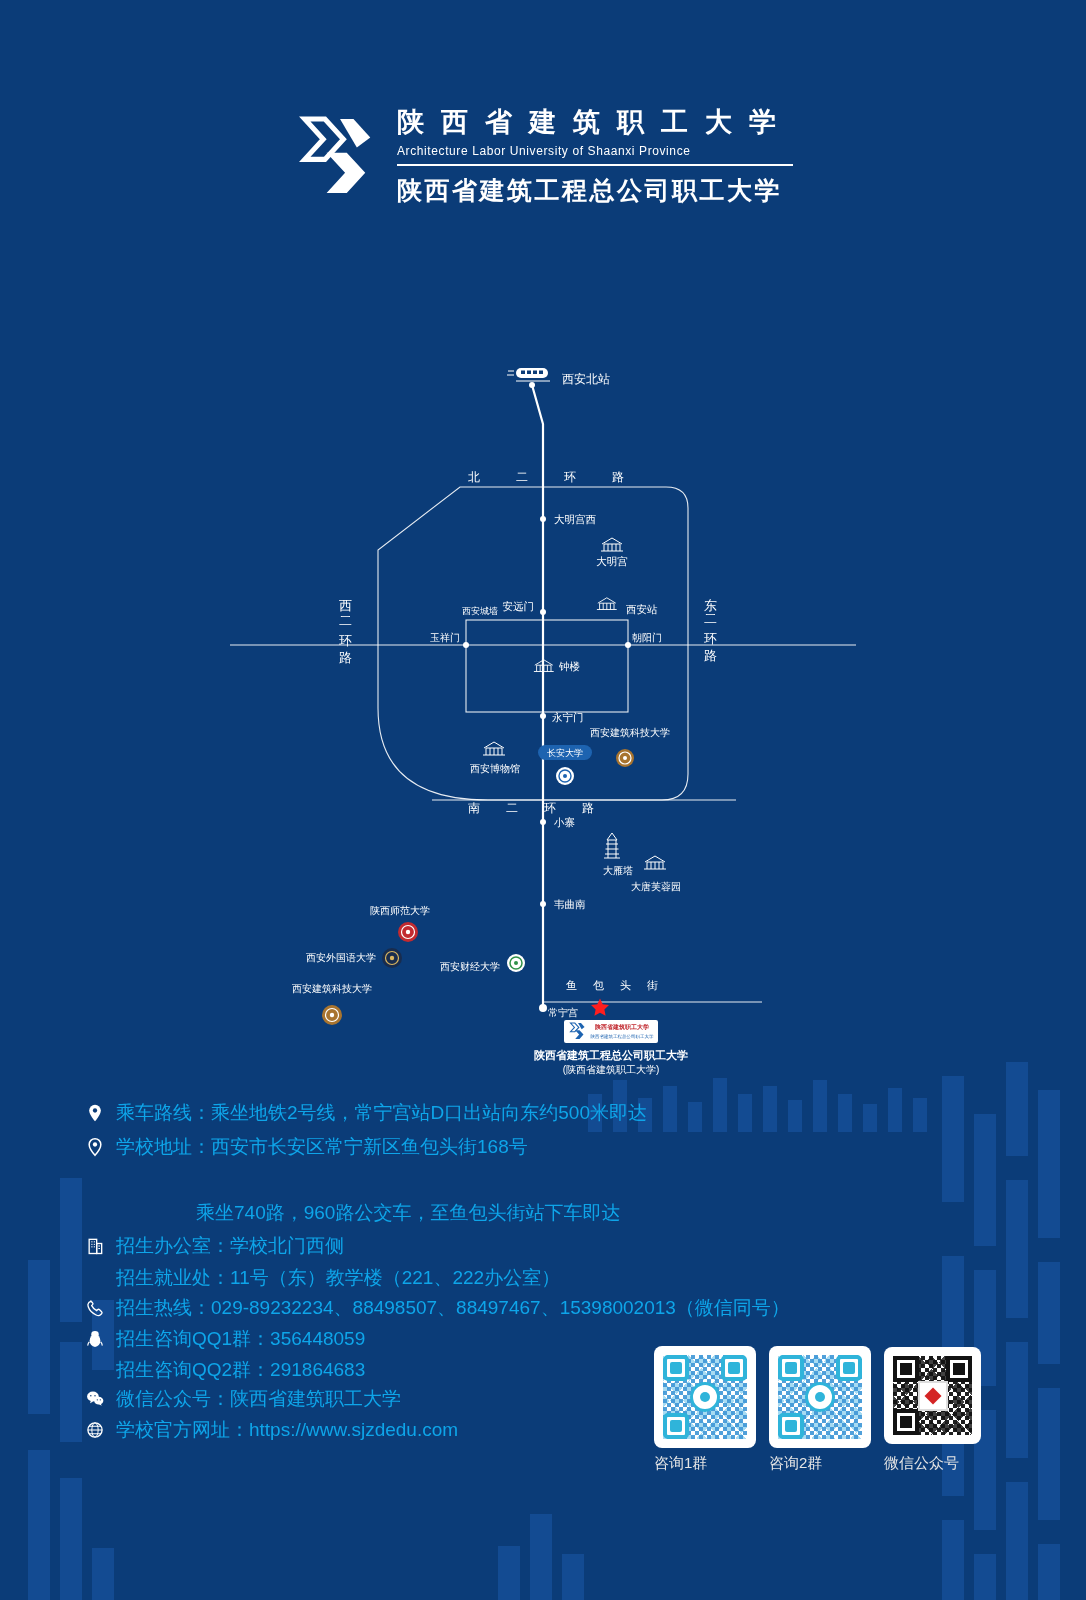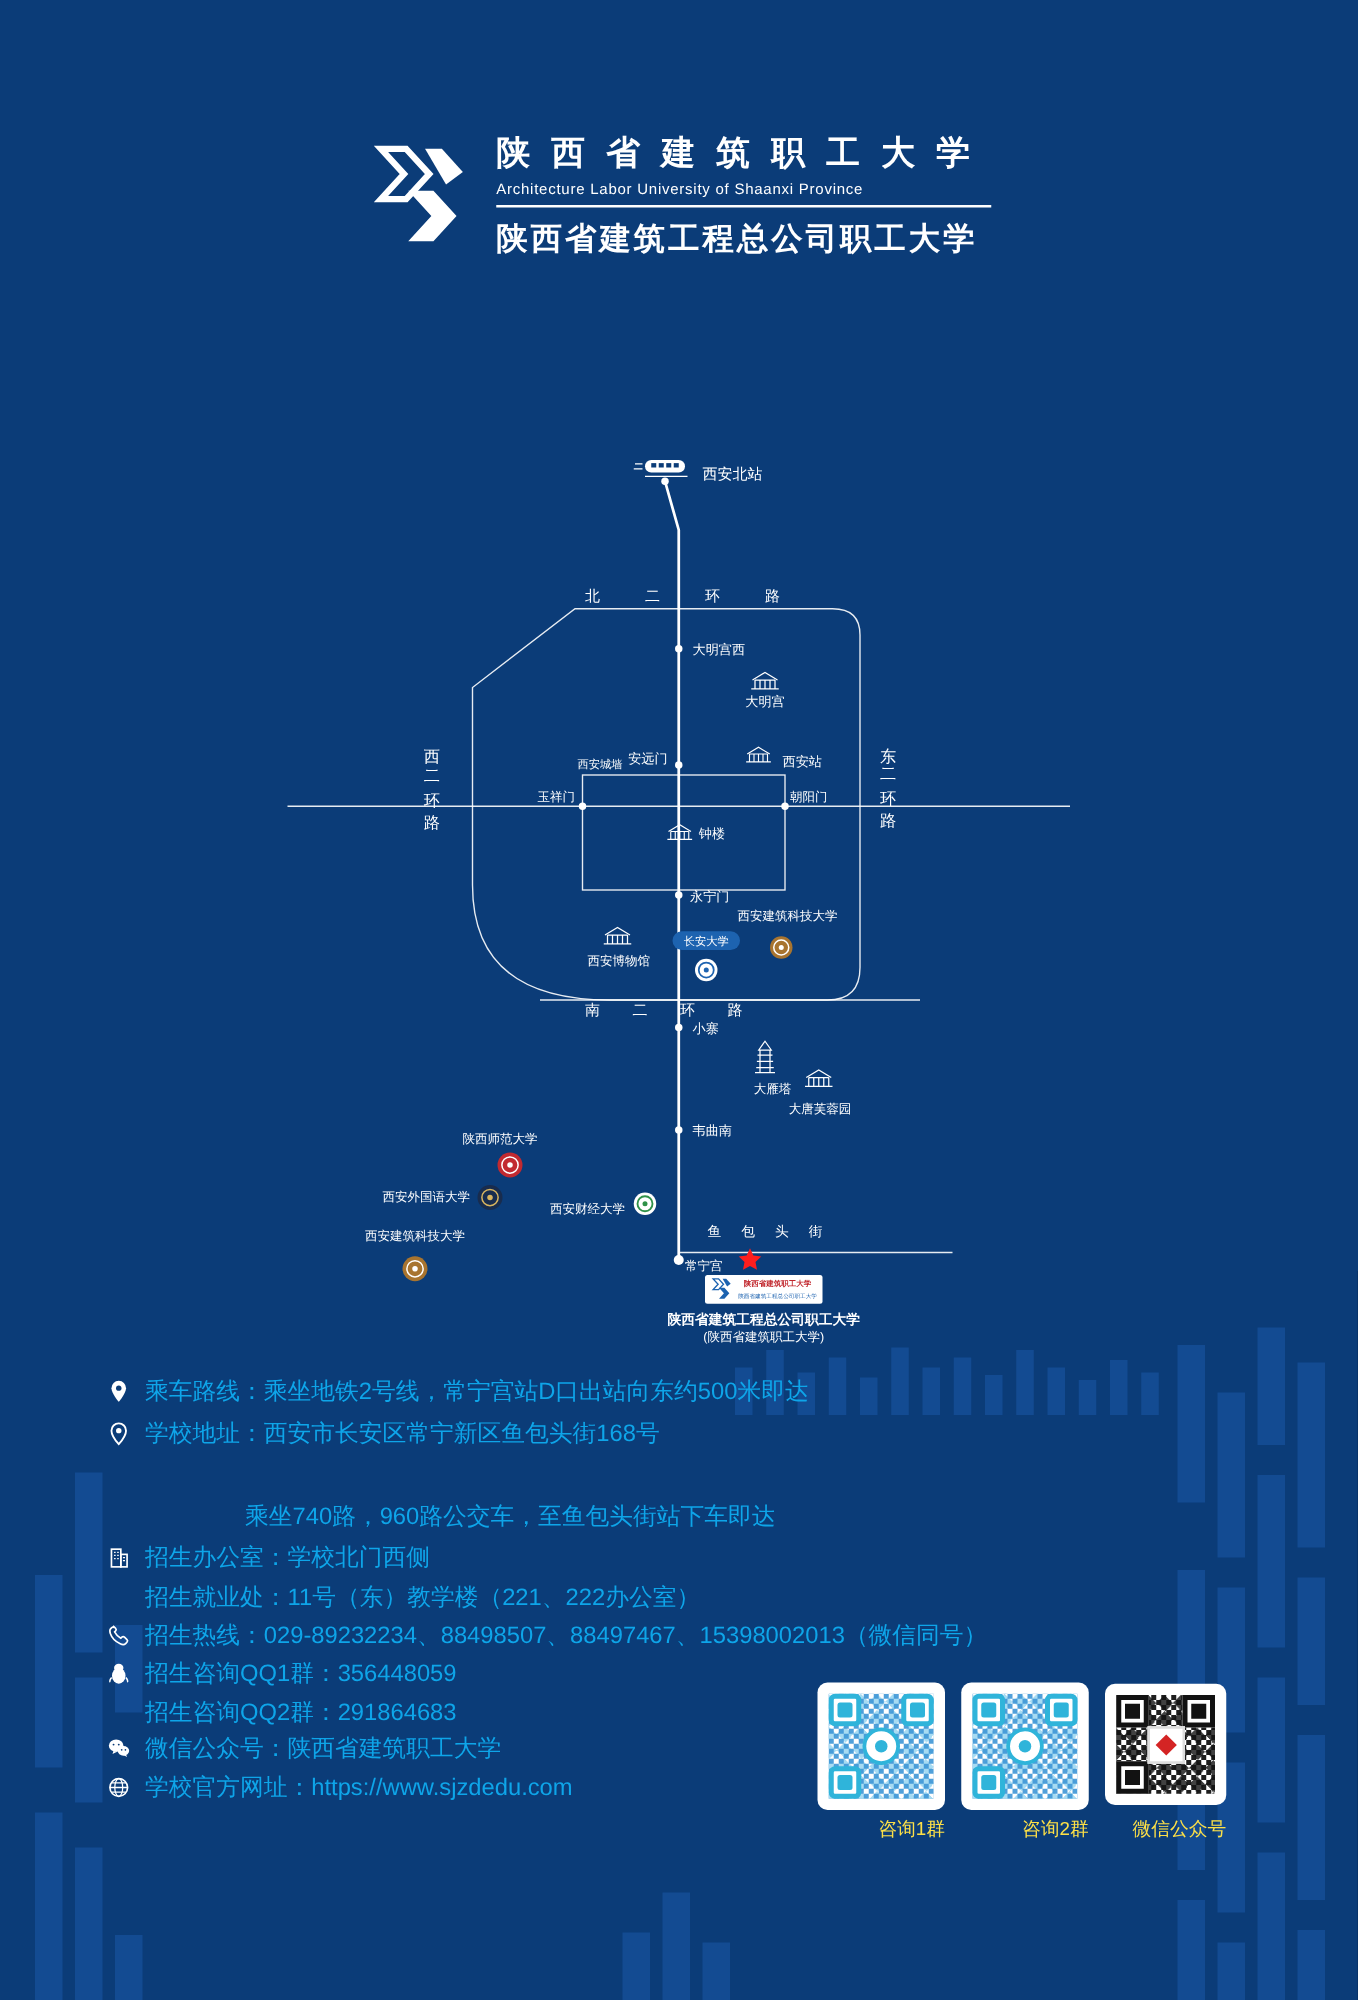--- a/index.html
+++ b/index.html
@@ -56,21 +56,21 @@
   .qr-blue .qr-corner::after{background:#2fb4da;border-radius:2px;}
   .qr-dark .qr-corner::after{background:#121212;}
   .qr-corner.tl{left:0;top:0;} .qr-corner.tr{right:0;top:0;} .qr-corner.bl{left:0;bottom:0;}
   .qr-center{position:absolute;left:50%;top:50%;transform:translate(-50%,-50%);background:#fff;}
   .qr-blue .qr-center{width:24px;height:24px;border-radius:50%;border:3px solid #2fb4da;}
   .qr-blue .qr-center::after{content:"";position:absolute;left:50%;top:50%;width:10px;height:10px;
       transform:translate(-50%,-50%);border-radius:50%;background:#2fb4da;}
   .qr-dark .qr-center{width:26px;height:26px;border:2px solid #ddd;}
   .qr-dark .qr-center::after{content:"";position:absolute;left:50%;top:50%;width:12px;height:12px;
       transform:translate(-50%,-50%) rotate(45deg);background:#d42424;}
-  .qr-label{position:absolute;color:#fde047;font-size:15px;text-align:right;}
+  .qr-label{position:absolute;color:#e5e5e5;font-size:15px;text-align:left;}
 </style>
 </head>
 <body>
 
 <div class="page">
 
   <svg width="0" height="0" style="position:absolute">
     <symbol id="logomark" viewBox="0 0 100 100">
       <polygon points="14,6 38,6 60,30 38,54 14,54 36,30" fill="none" stroke="currentColor" stroke-width="6"></polygon>
       <polygon points="40,46 64,46 86,70 64,94 40,94 62,70" fill="currentColor"></polygon>

